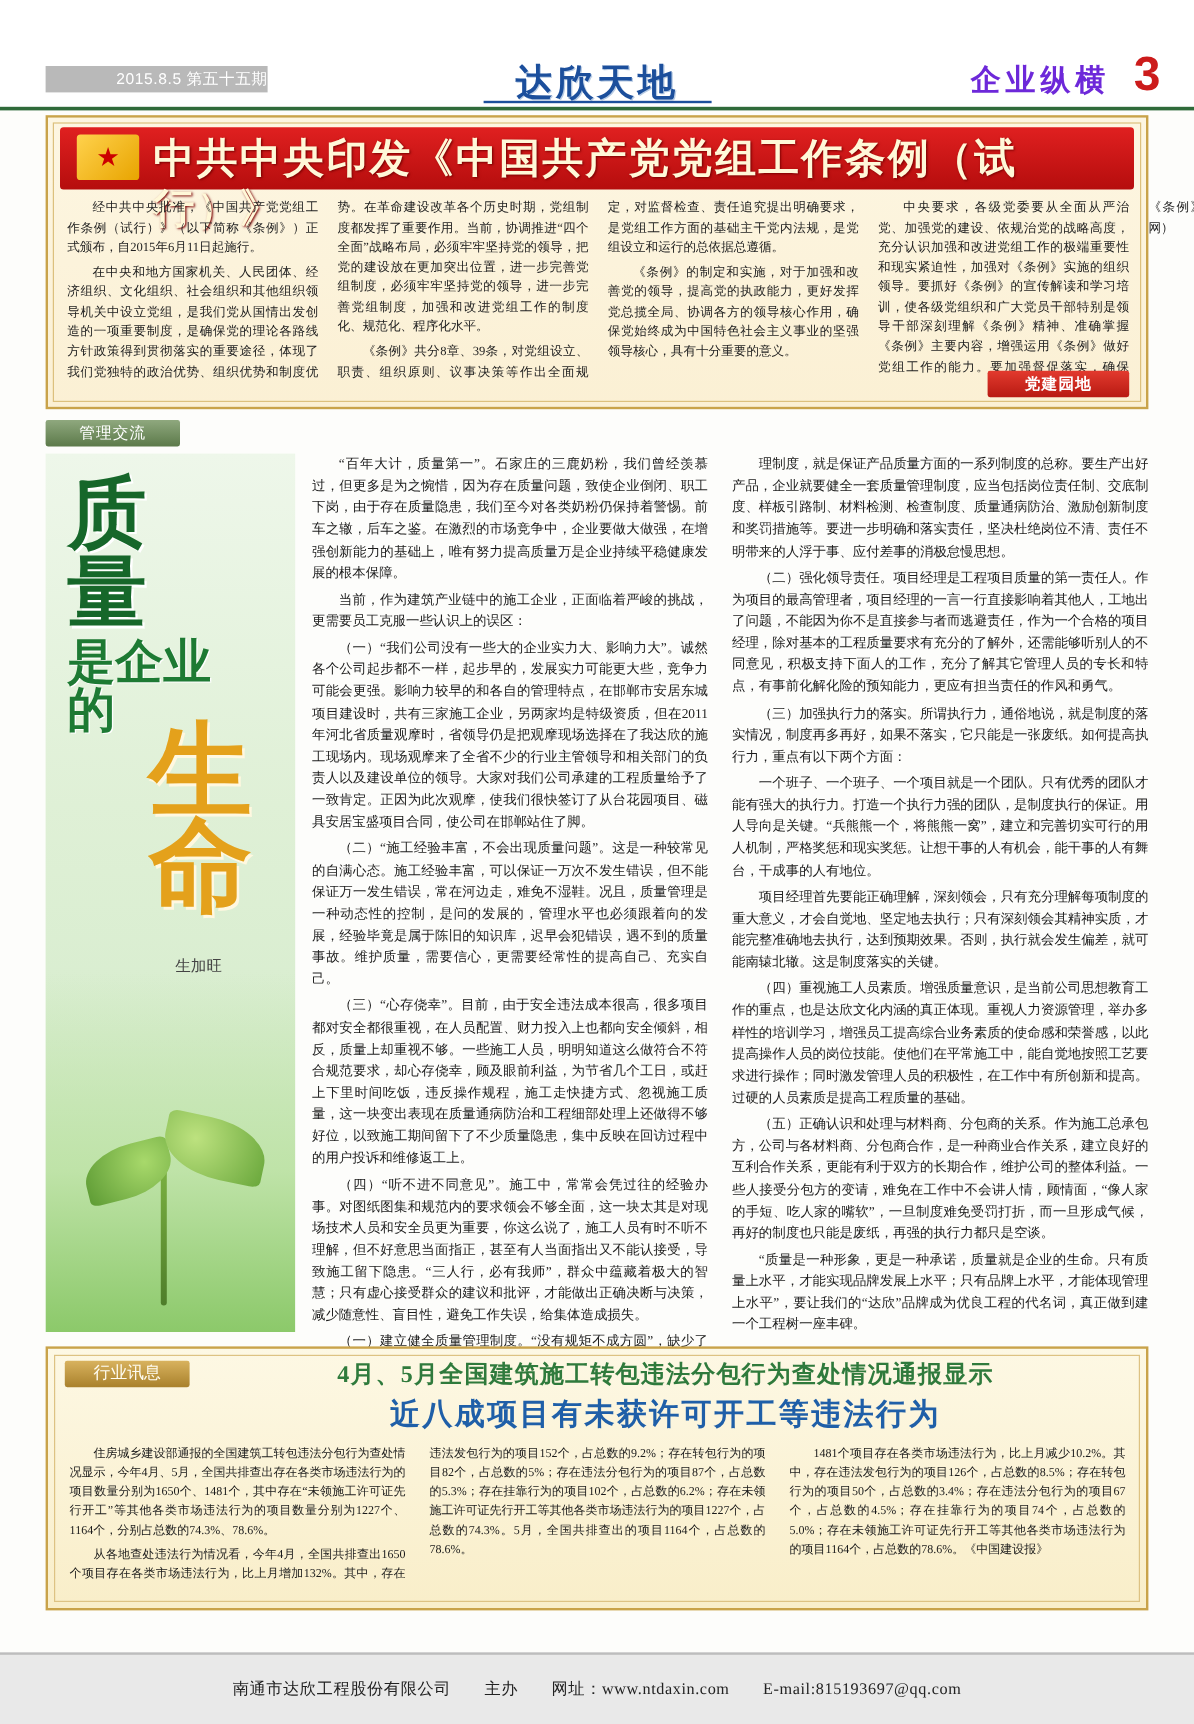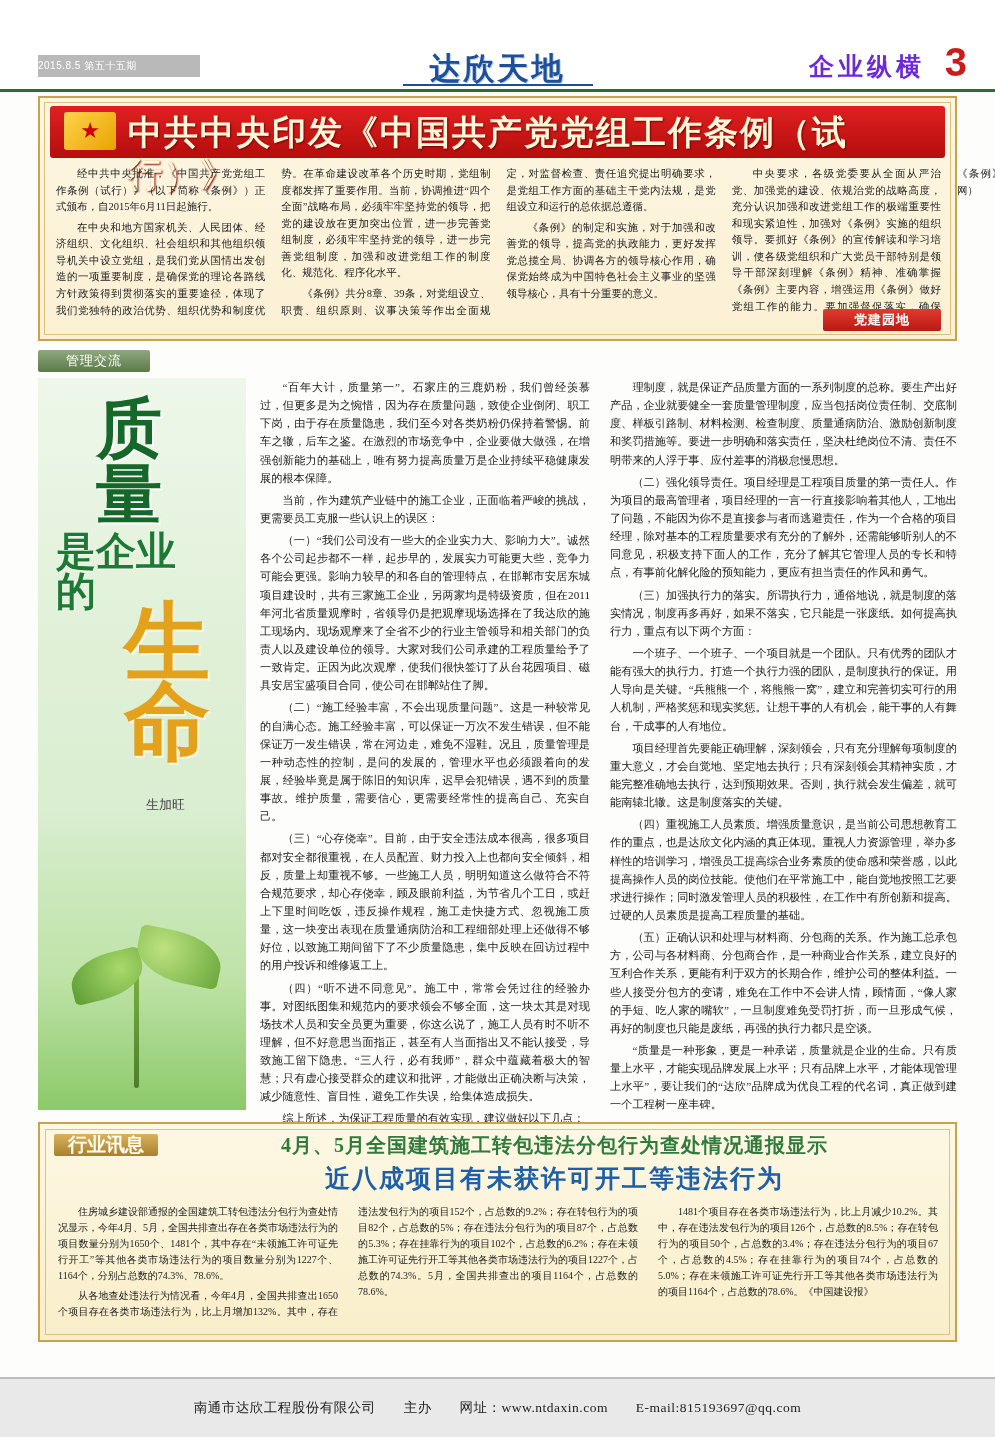--- a/index.html
+++ b/index.html
@@ -24,26 +24,26 @@
     position: absolute;
     left: 0; top: 0;
     width: 995px;
     height: 92px;
     background: #ffffff;
     border-bottom: 3px solid #2f6a3a;
   }
   .date-band {
     position: absolute;
     left: 38px; top: 55px;
-    width: 162px; height: 22px;
+    width: 185px; height: 22px;
     background: #b9b9b9;
     color: #ffffff;
-    font-size: 10px;
+    font-size: 13px;
     line-height: 22px;
-    text-align: left;
+    text-align: right;
     letter-spacing: 0.5px;
     font-family: "Liberation Sans", sans-serif;
   }
   .paper-name {
     position: absolute;
     left: 50%;
     transform: translateX(-50%);
     top: 48px;
     font-size: 31px;
     font-weight: bold;
@@ -212,21 +212,21 @@
     transform: rotate(12deg);
   }
   .vtitle {
     position: absolute;
     left: 18px; top: 18px;
     width: 130px;
     color: #1b6b2e;
     font-weight: bold;
     line-height: 1.0;
   }
-  .vt-1 { font-size: 66px; letter-spacing: 0; color:#16672a; text-shadow: 2px 2px 0 #ffffff; margin-left: 40px; }
+  .vt-1 { font-size: 66px; letter-spacing: 0; color:#16672a; text-shadow: 2px 2px 0 #ffffff; }
   .vt-2 { font-size: 40px; color:#1d7a33; margin-top: 4px; text-shadow: 1px 1px 0 #ffffff;}
   .vt-big {
     position: absolute;
     left: 86px; top: 226px;
     font-size: 86px;
     font-weight: bold;
     color: #e4a11b;
     line-height: 0.92;
     text-shadow: 2px 2px 0 #fff8e0;
   }
@@ -274,22 +274,22 @@
     left: 5px; top: 5px;
     width: 905px; height: 206px;
     border: 1px solid #ddc283;
   }
   .tag-hangye {
     position: absolute;
     left: 14px; top: 10px;
     width: 104px; height: 22px;
     background: linear-gradient(180deg,#d8b25e,#a9812c);
     color: #fffdf2;
-    font-size: 19px;
-    font-weight: bold;
+    font-size: 14px;
+    font-weight: normal;
     text-align: center;
     line-height: 22px;
     border-radius: 2px;
   }
   .bottom-head-1 {
     position: absolute;
     left: 130px; top: 8px;
     right: 16px;
     text-align: center;
     font-size: 20px;
@@ -388,21 +388,20 @@
       </div>
     </div>
 
     <div class="col-mid">
       <p>“百年大计，质量第一”。石家庄的三鹿奶粉，我们曾经羡慕过，但更多是为之惋惜，因为存在质量问题，致使企业倒闭、职工下岗，由于存在质量隐患，我们至今对各类奶粉仍保持着警惕。前车之辙，后车之鉴。在激烈的市场竞争中，企业要做大做强，在增强创新能力的基础上，唯有努力提高质量万是企业持续平稳健康发展的根本保障。</p>
       <p>当前，作为建筑产业链中的施工企业，正面临着严峻的挑战，更需要员工克服一些认识上的误区：</p>
       <p>（一）“我们公司没有一些大的企业实力大、影响力大”。诚然各个公司起步都不一样，起步早的，发展实力可能更大些，竞争力可能会更强。影响力较早的和各自的管理特点，在邯郸市安居东城项目建设时，共有三家施工企业，另两家均是特级资质，但在2011年河北省质量观摩时，省领导仍是把观摩现场选择在了我达欣的施工现场内。现场观摩来了全省不少的行业主管领导和相关部门的负责人以及建设单位的领导。大家对我们公司承建的工程质量给予了一致肯定。正因为此次观摩，使我们很快签订了从台花园项目、磁具安居宝盛项目合同，使公司在邯郸站住了脚。</p>
       <p>（二）“施工经验丰富，不会出现质量问题”。这是一种较常见的自满心态。施工经验丰富，可以保证一万次不发生错误，但不能保证万一发生错误，常在河边走，难免不湿鞋。况且，质量管理是一种动态性的控制，是问的发展的，管理水平也必须跟着向的发展，经验毕竟是属于陈旧的知识库，迟早会犯错误，遇不到的质量事故。维护质量，需要信心，更需要经常性的提高自己、充实自己。</p>
       <p>（三）“心存侥幸”。目前，由于安全违法成本很高，很多项目都对安全都很重视，在人员配置、财力投入上也都向安全倾斜，相反，质量上却重视不够。一些施工人员，明明知道这么做符合不符合规范要求，却心存侥幸，顾及眼前利益，为节省几个工日，或赶上下里时间吃饭，违反操作规程，施工走快捷方式、忽视施工质量，这一块变出表现在质量通病防治和工程细部处理上还做得不够好位，以致施工期间留下了不少质量隐患，集中反映在回访过程中的用户投诉和维修返工上。</p>
       <p>（四）“听不进不同意见”。施工中，常常会凭过往的经验办事。对图纸图集和规范内的要求领会不够全面，这一块太其是对现场技术人员和安全员更为重要，你这么说了，施工人员有时不听不理解，但不好意思当面指正，甚至有人当面指出又不能认接受，导致施工留下隐患。“三人行，必有我师”，群众中蕴藏着极大的智慧；只有虚心接受群众的建议和批评，才能做出正确决断与决策，减少随意性、盲目性，避免工作失误，给集体造成损失。</p>
-      <p>综上所述，为保证工程质量的有效实现，建议做好以下几点：</p>
       <p>（一）建立健全质量管理制度。“没有规矩不成方圆”，缺少了制度的约束，管理就会迷失方向，企业就会进入混乱无序的状态。质量管</p>
     </div>
 
     <div class="col-right">
       <p>理制度，就是保证产品质量方面的一系列制度的总称。要生产出好产品，企业就要健全一套质量管理制度，应当包括岗位责任制、交底制度、样板引路制、材料检测、检查制度、质量通病防治、激励创新制度和奖罚措施等。要进一步明确和落实责任，坚决杜绝岗位不清、责任不明带来的人浮于事、应付差事的消极怠慢思想。</p>
       <p>（二）强化领导责任。项目经理是工程项目质量的第一责任人。作为项目的最高管理者，项目经理的一言一行直接影响着其他人，工地出了问题，不能因为你不是直接参与者而逃避责任，作为一个合格的项目经理，除对基本的工程质量要求有充分的了解外，还需能够听别人的不同意见，积极支持下面人的工作，充分了解其它管理人员的专长和特点，有事前化解化险的预知能力，更应有担当责任的作风和勇气。</p>
       <p>（三）加强执行力的落实。所谓执行力，通俗地说，就是制度的落实情况，制度再多再好，如果不落实，它只能是一张废纸。如何提高执行力，重点有以下两个方面：</p>
       <p>一个班子、一个班子、一个项目就是一个团队。只有优秀的团队才能有强大的执行力。打造一个执行力强的团队，是制度执行的保证。用人导向是关键。“兵熊熊一个，将熊熊一窝”，建立和完善切实可行的用人机制，严格奖惩和现实奖惩。让想干事的人有机会，能干事的人有舞台，干成事的人有地位。</p>
       <p>项目经理首先要能正确理解，深刻领会，只有充分理解每项制度的重大意义，才会自觉地、坚定地去执行；只有深刻领会其精神实质，才能完整准确地去执行，达到预期效果。否则，执行就会发生偏差，就可能南辕北辙。这是制度落实的关键。</p>
       <p>（四）重视施工人员素质。增强质量意识，是当前公司思想教育工作的重点，也是达欣文化内涵的真正体现。重视人力资源管理，举办多样性的培训学习，增强员工提高综合业务素质的使命感和荣誉感，以此提高操作人员的岗位技能。使他们在平常施工中，能自觉地按照工艺要求进行操作；同时激发管理人员的积极性，在工作中有所创新和提高。过硬的人员素质是提高工程质量的基础。</p>

